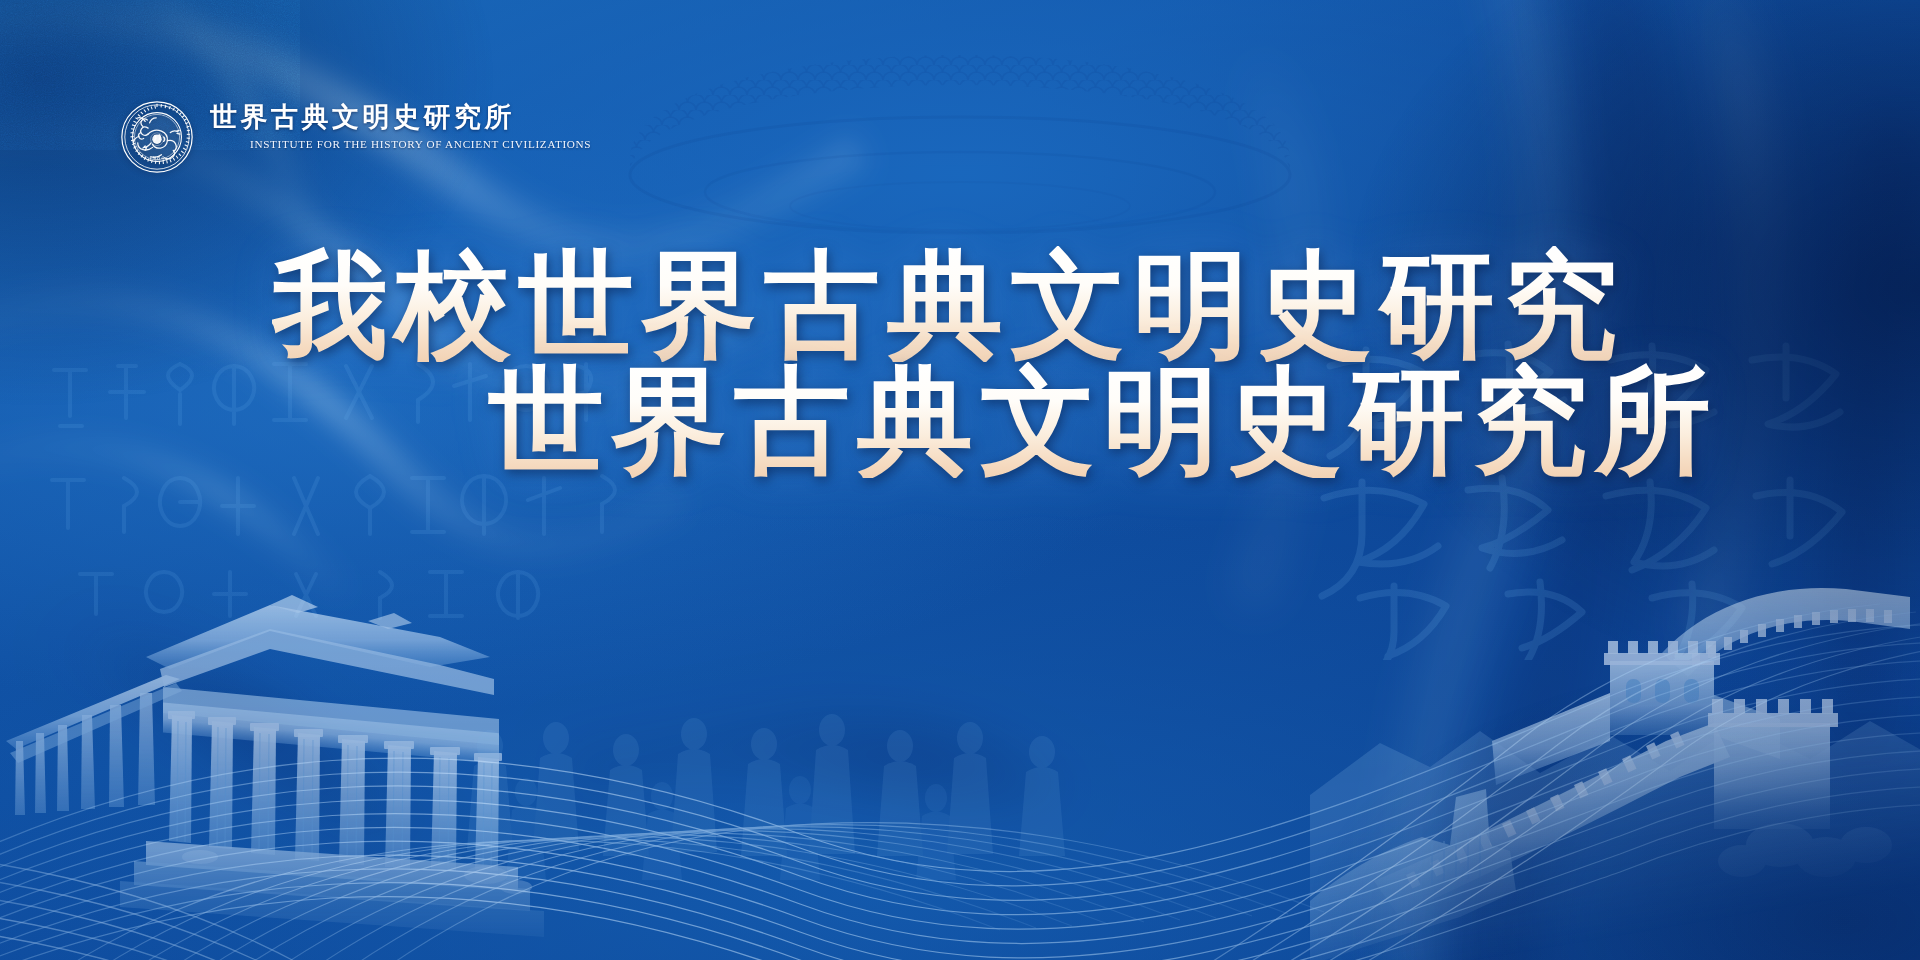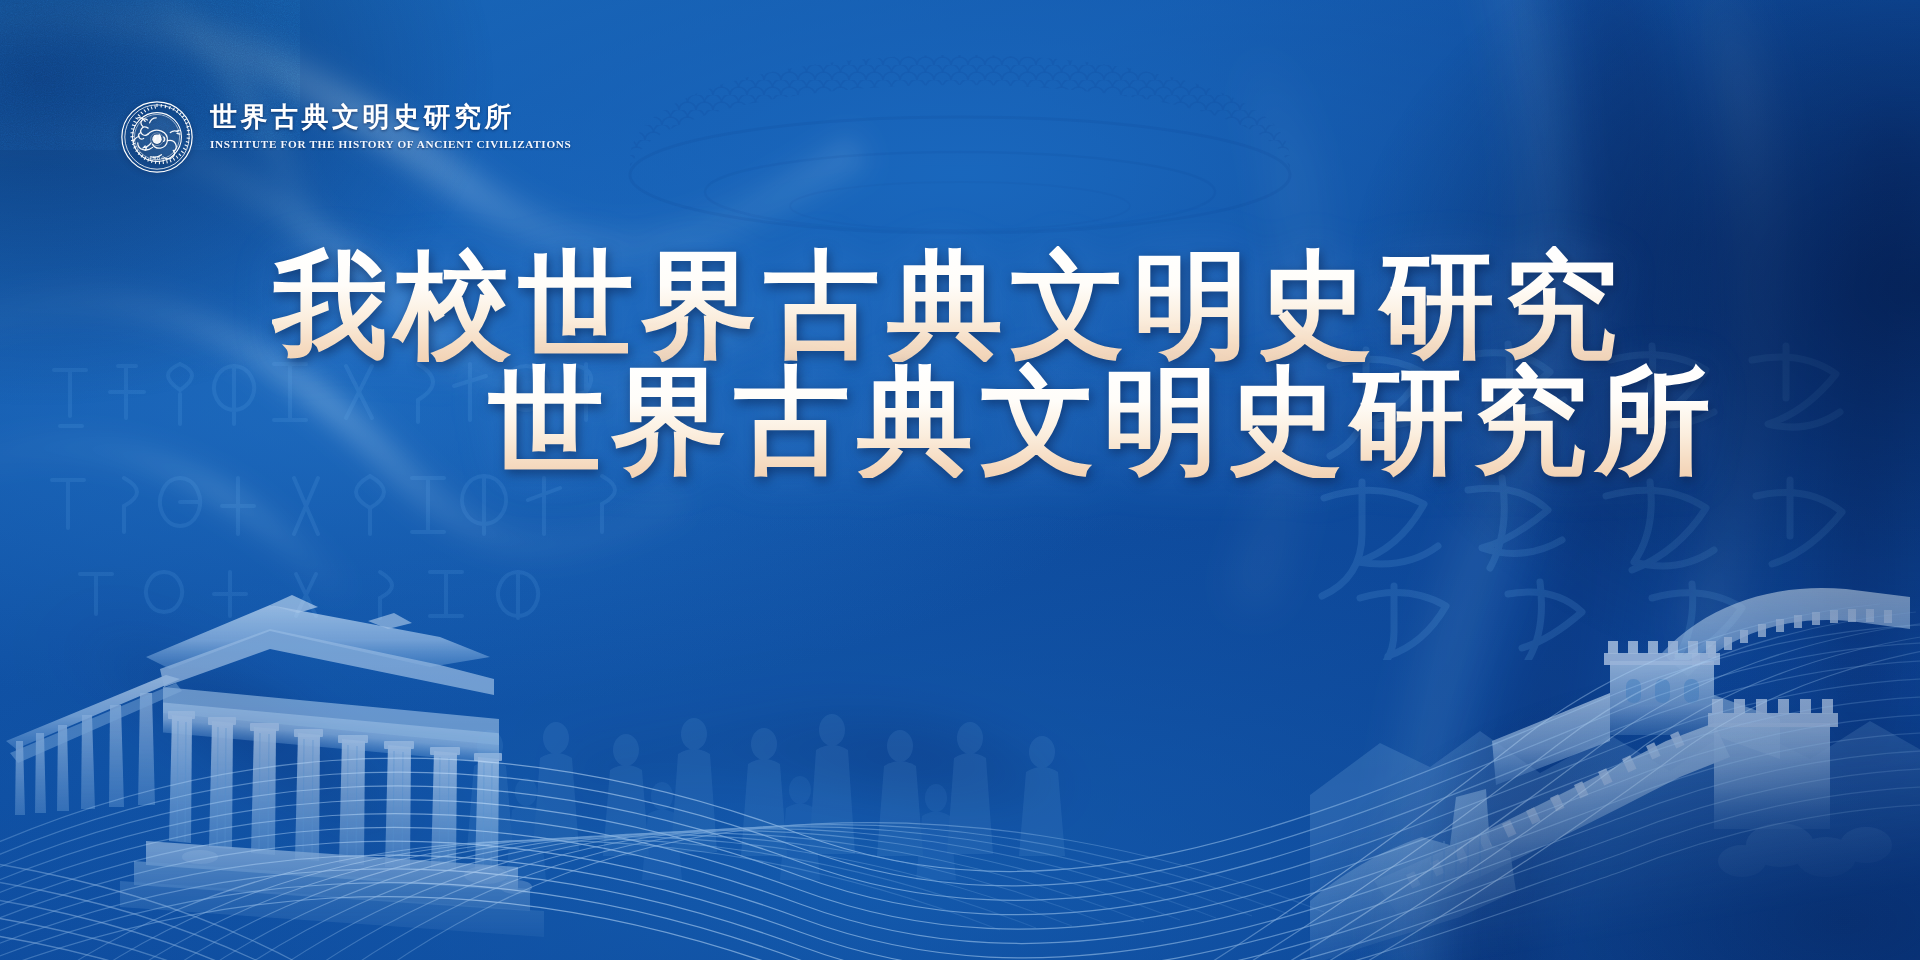--- a/index.html
+++ b/index.html
@@ -58,23 +58,24 @@
   #logo-cn {
     color:#ffffff;
     font-family:"DejaVu Sans","Liberation Sans", sans-serif;
     font-size:27px; font-weight:700; letter-spacing:3.5px;
     line-height:1.08; white-space:nowrap;
     text-shadow:0 1px 3px rgba(0,20,60,.55);
   }
   #logo-en {
     color:#f2f7ff;
     font-family:"Liberation Serif", serif;
-    font-size:11.2px; font-weight:700; letter-spacing:.68px;
+    font-size:11.2px; font-weight:400; letter-spacing:.68px;
     margin-top:7px; white-space:nowrap;
     text-shadow:0 1px 2px rgba(0,20,60,.6);
+    margin-left:40px;
   }
 
   
   #headline { position:absolute; left:0; top:4px; width:1720px; height:960px; z-index:18; pointer-events:none; }
   .hl-line {
     position:absolute; white-space:nowrap;
     font-family:"DejaVu Serif","Liberation Serif", serif;
     font-weight:700;
     font-size:116px;
     letter-spacing:7px;

